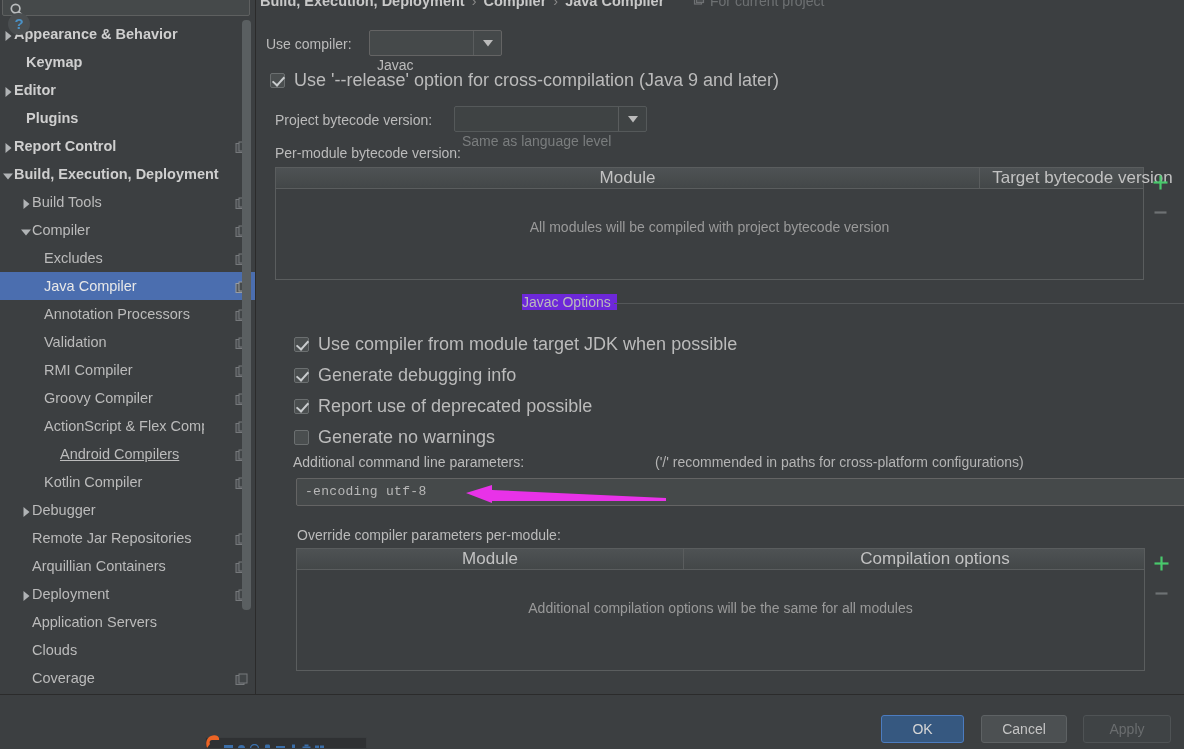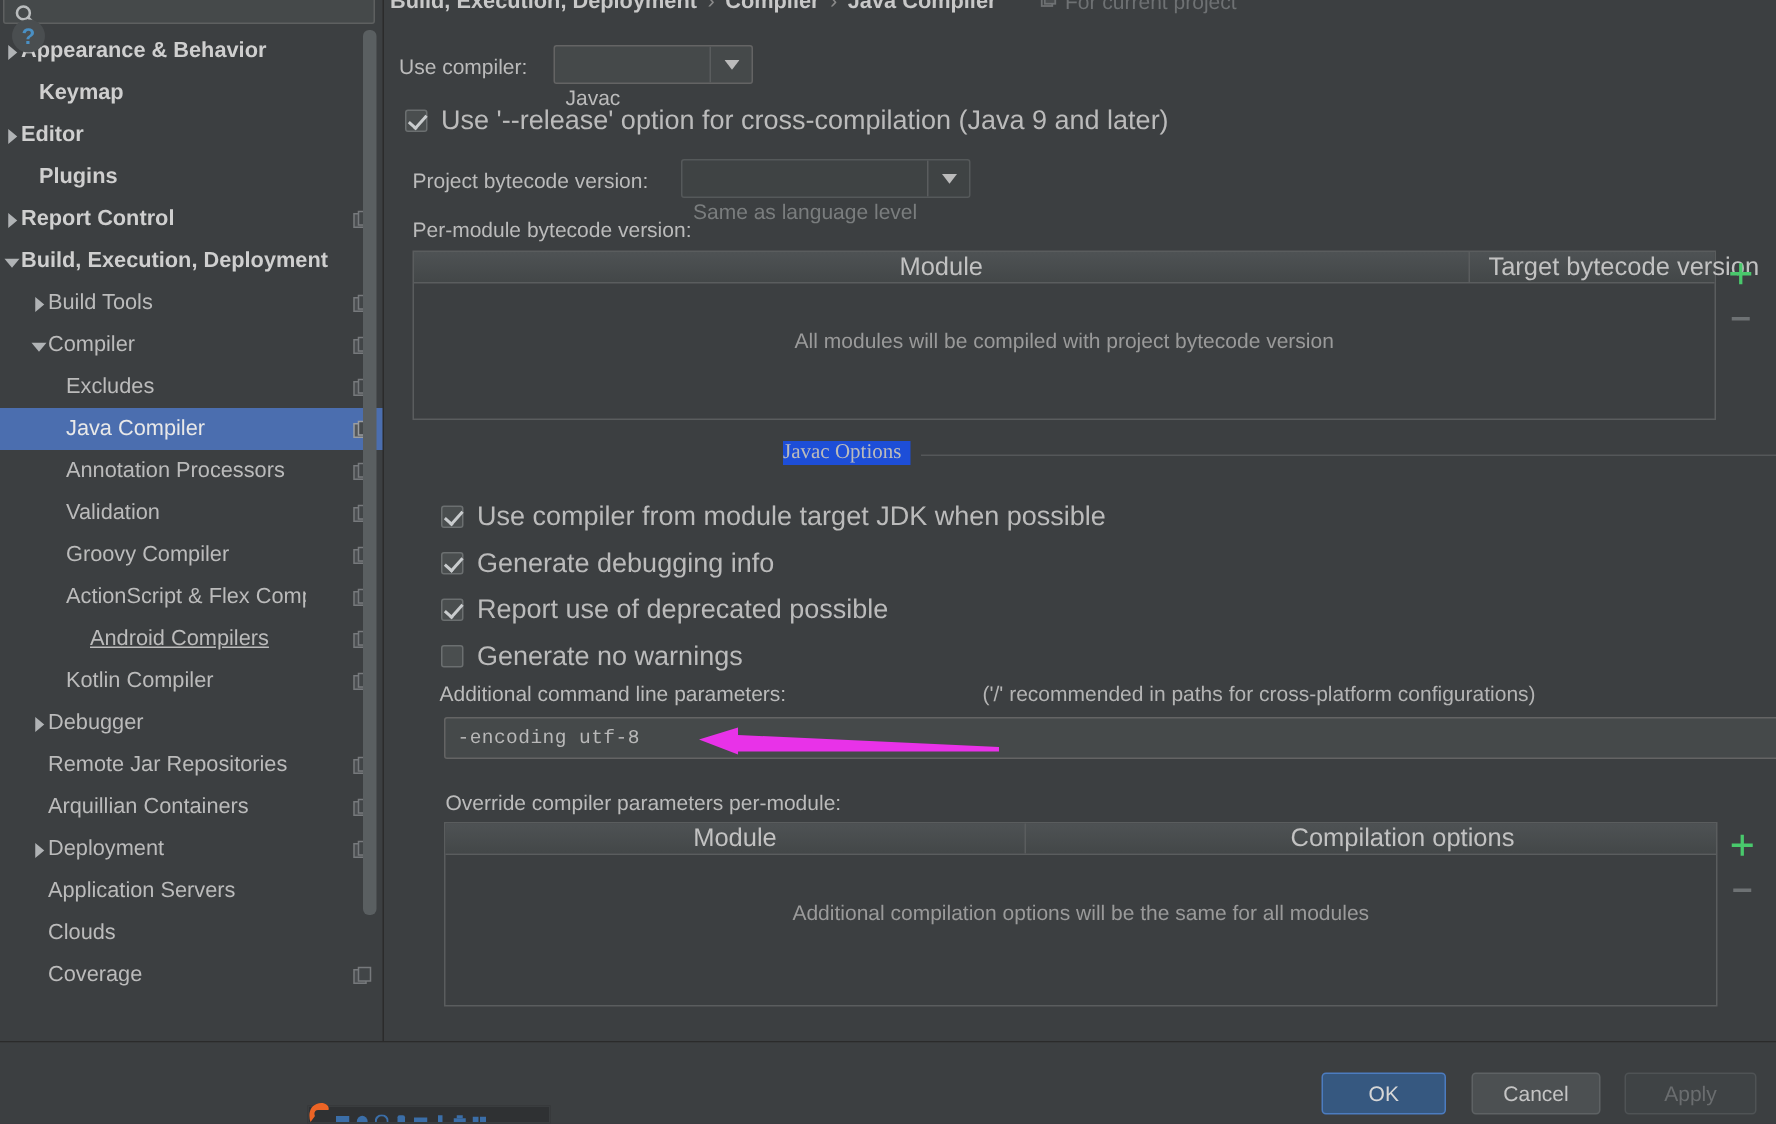--- a/index.html
+++ b/index.html
@@ -120,21 +120,21 @@
     width: 28px; height: 30px; display: flex; align-items: center; justify-content: center;
   }
 
   
   #javac-group {
     position: absolute; left: 266px; top: 303px; width: 908px; height: 1px;
   }
   .group-line { position: absolute; height: 1px; background: #545759; top: 0; }
   #group-title {
     position: absolute; top: -9px; left: 0; font-size: 14px; color: #bbbbbb;
-    background: #1d4ed8; padding-right: 6px; white-space: nowrap; font-family: Liberation Serif, serif;
+    background: #6d28d9; padding-right: 6px; white-space: nowrap;
   }
 
   
   #params-input {
     position: absolute; left: 296px; top: 478px; width: 880px; height: 28px;
     background: #45494a; border: 1px solid #646464; border-radius: 2px;
   }
   #params-value {
     position: absolute; left: 8px; top: 5px; font-size: 13px; color: #b8b8b8;
     font-family: "Liberation Mono", monospace; letter-spacing: .3px;
@@ -268,20 +268,27 @@
         </div>
         <div class="tree-row">
           <span class="tree-label" style="left: 44px;">Annotation Processors</span>
           <span class="module-icon"><svg width="13" height="13" viewBox="0 0 13 13">
               <rect x="1" y="2.5" width="8" height="9" fill="#53575a" stroke="#9a9da0" stroke-width="1"></rect>
               <rect x="4" y="1" width="8" height="9" fill="#45494b" stroke="#9a9da0" stroke-width="1"></rect>
             </svg></span>
         </div>
         <div class="tree-row">
           <span class="tree-label" style="left: 44px;">Validation</span>
+          <span class="module-icon"><svg width="13" height="13" viewBox="0 0 13 13">
+              <rect x="1" y="2.5" width="8" height="9" fill="#53575a" stroke="#9a9da0" stroke-width="1"></rect>
+              <rect x="4" y="1" width="8" height="9" fill="#45494b" stroke="#9a9da0" stroke-width="1"></rect>
+            </svg></span>
+        </div>
+        <div class="tree-row">
+          <span class="tree-label" style="left: 44px;">RMI Compiler</span>
           <span class="module-icon"><svg width="13" height="13" viewBox="0 0 13 13">
               <rect x="1" y="2.5" width="8" height="9" fill="#53575a" stroke="#9a9da0" stroke-width="1"></rect>
               <rect x="4" y="1" width="8" height="9" fill="#45494b" stroke="#9a9da0" stroke-width="1"></rect>
             </svg></span>
         </div>
         <div class="tree-row">
           <span class="tree-label" style="left: 44px;">Groovy Compiler</span>
           <span class="module-icon"><svg width="13" height="13" viewBox="0 0 13 13">
               <rect x="1" y="2.5" width="8" height="9" fill="#53575a" stroke="#9a9da0" stroke-width="1"></rect>
               <rect x="4" y="1" width="8" height="9" fill="#45494b" stroke="#9a9da0" stroke-width="1"></rect>

